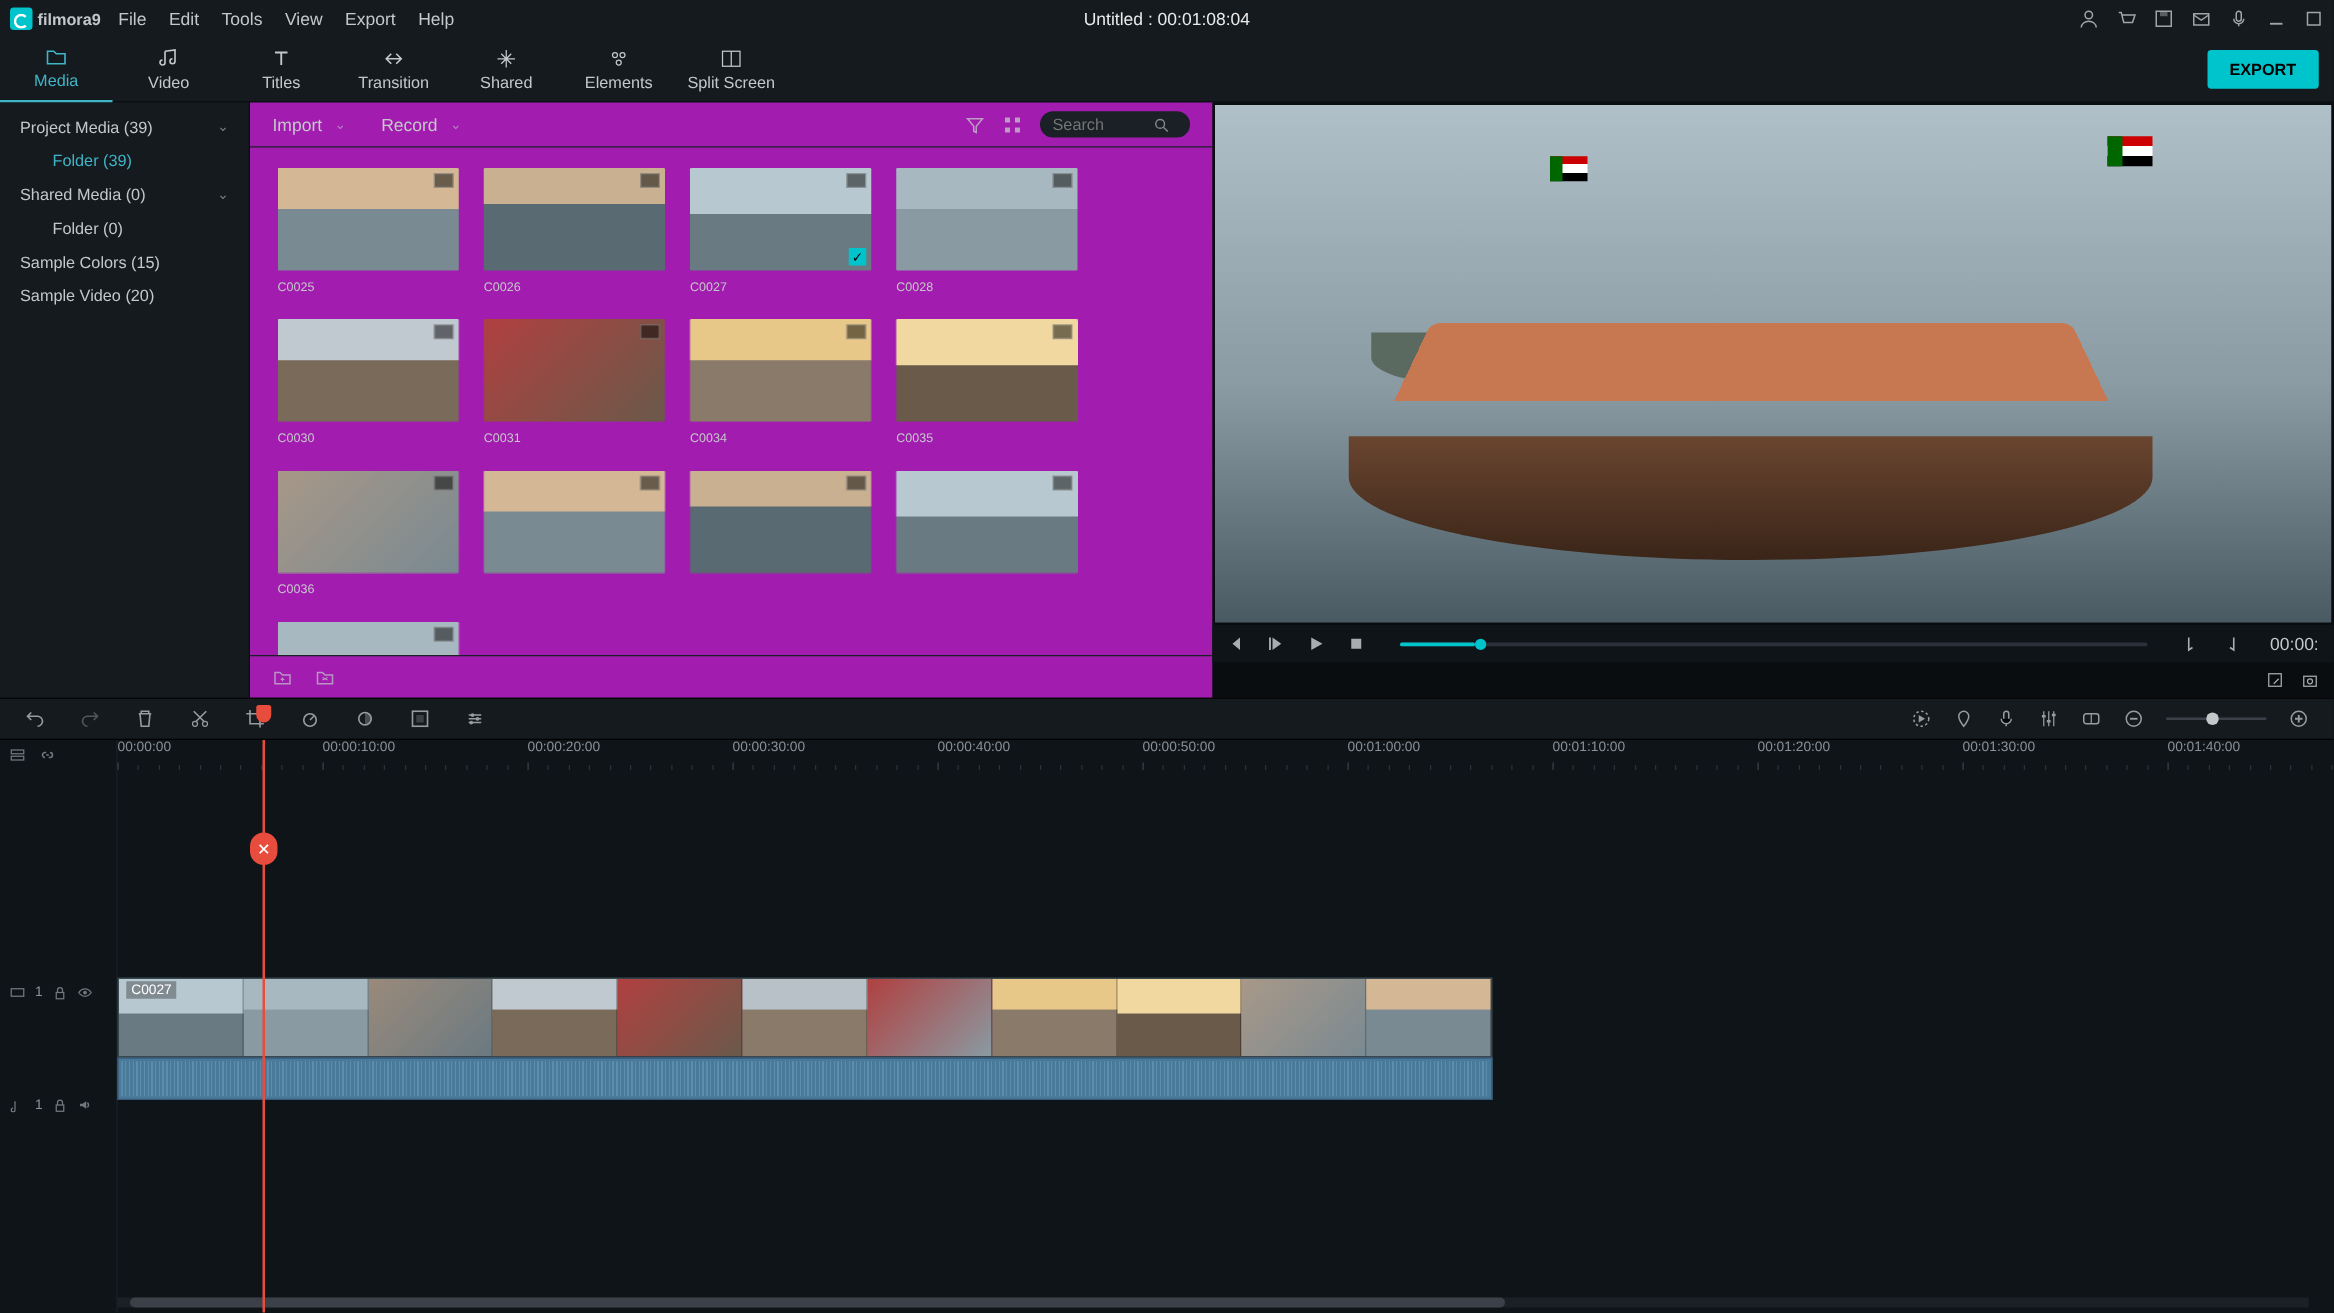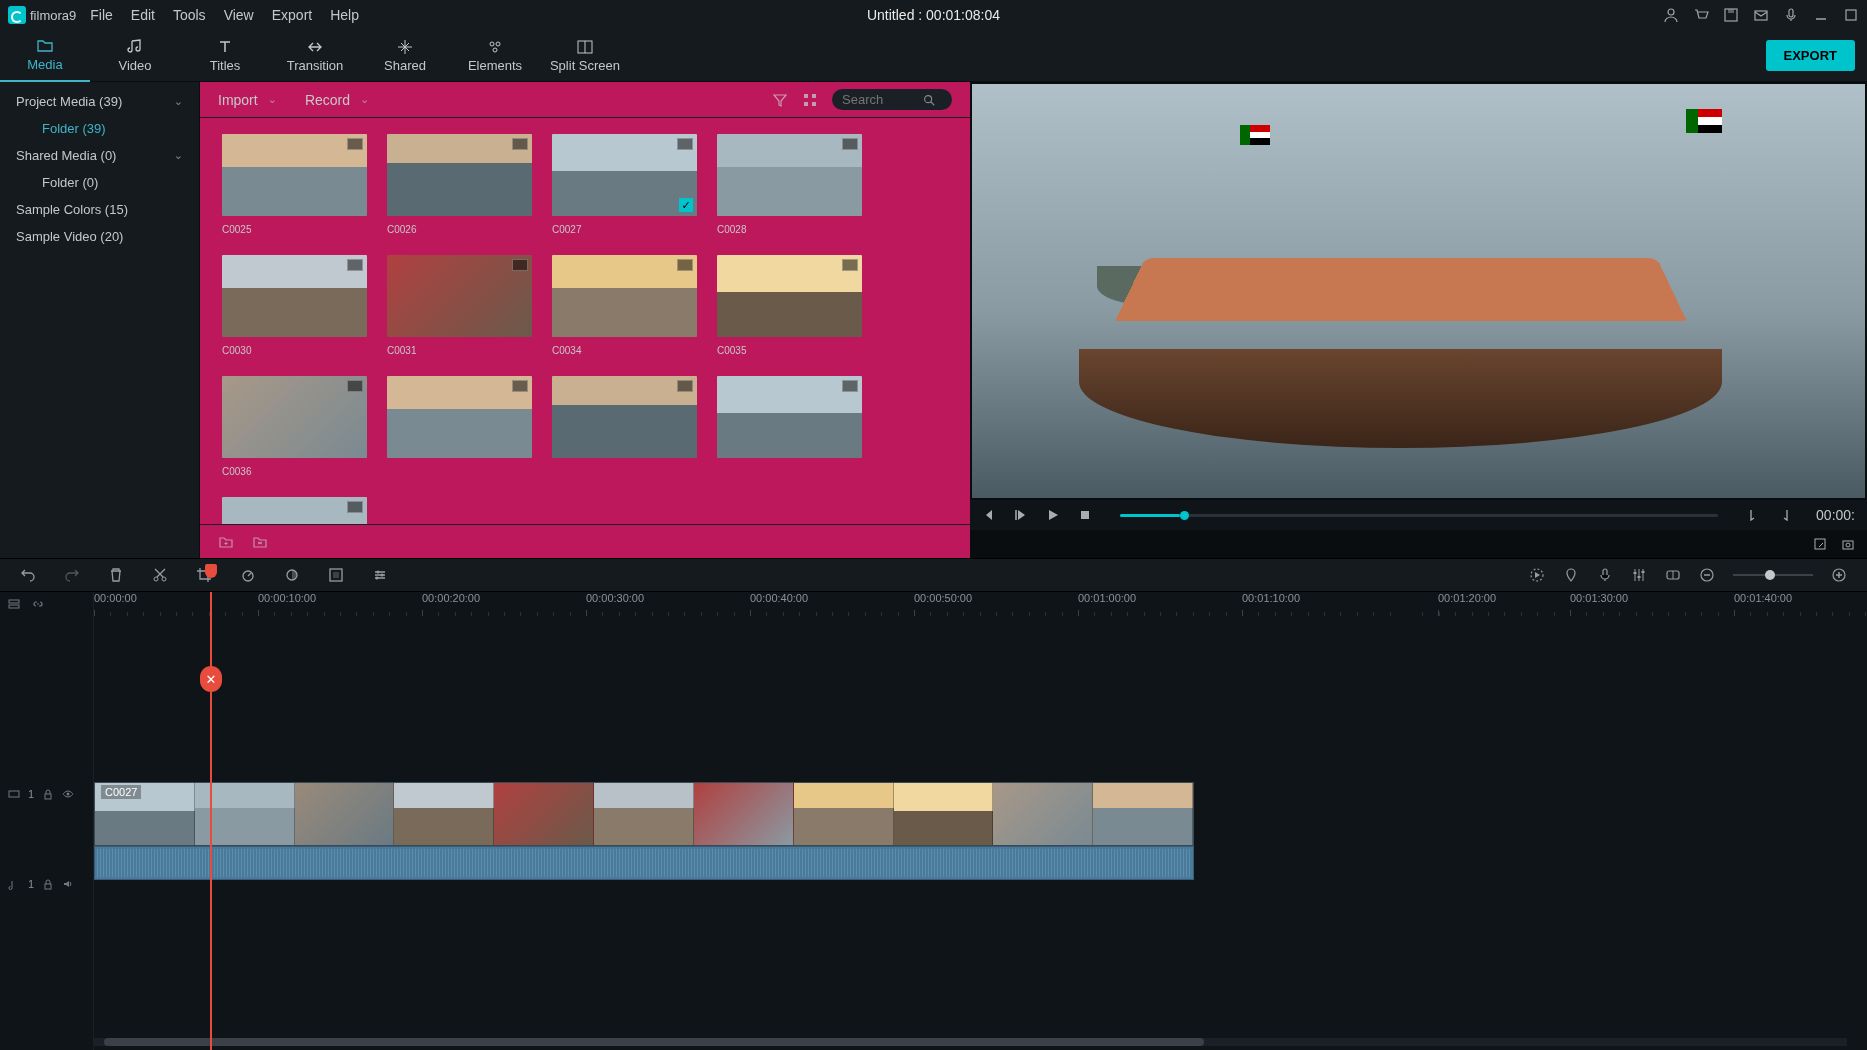--- a/index.html
+++ b/index.html
@@ -3,21 +3,21 @@
 <meta charset="utf-8">
 <style>
 * { margin: 0; padding: 0; box-sizing: border-box; font-family: -apple-system, BlinkMacSystemFont, "Segoe UI", Arial, sans-serif; }
 body { background: #0f1419; color: #c5c8ca; font-size: 13px; overflow: hidden; width: 1867px; height: 1050px; }
 
 
 .menubar { height: 30px; background: #151a1f; display: flex; align-items: center; padding: 0 8px; }
 .logo { display: flex; align-items: center; gap: 4px; margin-right: 14px; }
 .logo-icon { width: 18px; height: 18px; background: #00c4cc; border-radius: 3px; position: relative; }
 .logo-icon::after { content: ""; position: absolute; left: 3px; top: 5px; width: 8px; height: 8px; border: 2px solid #fff; border-radius: 50%; border-right-color: transparent; }
-.logo-text { font-weight: 400; font-size: 13px; color: #c5c8ca; }
+.logo-text { font-weight: 700; font-size: 13px; color: #c5c8ca; }
 .menu-items { display: flex; gap: 18px; }
 .menu-item { cursor: pointer; font-size: 14px; }
 .title-center { position: absolute; left: 50%; transform: translateX(-50%); font-size: 14px; color: #eaeaea; }
 .win-controls { margin-left: auto; display: flex; gap: 14px; align-items: center; }
 .win-ico { width: 16px; height: 16px; cursor: pointer; opacity: 0.8; }
 
 
 .toolbar { height: 52px; background: #151a1f; display: flex; align-items: center; border-bottom: 1px solid #0a0d10; padding-left: 0; padding-right: 12px; }
 .tool-tab { width: 90px; height: 52px; display: flex; flex-direction: column; align-items: center; justify-content: center; gap: 2px; cursor: pointer; font-size: 13px; color: #c5c8ca; }
 .tool-tab.active { color: #3fb5c7; border-bottom: 2px solid #3fb5c7; }
@@ -26,21 +26,21 @@
 
 
 .main { display: flex; height: 476px; }
 .sidebar { width: 200px; background: #151a1f; padding: 6px 0; border-right: 1px solid #0a0d10; }
 .side-item { padding: 6px 16px; display: flex; justify-content: space-between; align-items: center; cursor: pointer; font-size: 13px; }
 .side-item.sub { padding-left: 42px; }
 .side-item.active { color: #3fb5c7; }
 .chev { opacity: 0.6; font-size: 11px; }
 
 
-.media-panel { flex: 1; background: #be185d; display: flex; flex-direction: column; max-width: 770px; }
+.media-panel { flex: 1; background: #a21caf; display: flex; flex-direction: column; max-width: 770px; }
 .media-header { height: 36px; display: flex; align-items: center; padding: 0 18px; gap: 28px; border-bottom: 1px solid #1a2026; }
 .mh-drop { display: flex; align-items: center; gap: 10px; cursor: pointer; font-size: 14px; }
 .mh-right { margin-left: auto; display: flex; align-items: center; gap: 14px; }
 .search-box { background: #1a2026; border-radius: 12px; padding: 3px 10px; display: flex; align-items: center; width: 120px; }
 .search-box input { background: transparent; border: none; color: #888; font-size: 13px; width: 80px; outline: none; }
 
 .media-grid { flex: 1; overflow-y: auto; padding: 16px 10px 16px 22px; display: grid; grid-template-columns: repeat(4, 145px); gap: 20px 20px; align-content: start; }
 .clip { width: 145px; }
 .clip-thumb { width: 145px; height: 82px; background: linear-gradient(135deg, #7a6a5a, #4a5a6a); position: relative; border-radius: 1px; overflow: hidden; }
 .clip-thumb .badge { position: absolute; top: 4px; right: 4px; width: 16px; height: 12px; background: rgba(0,0,0,0.5); border: 1px solid rgba(255,255,255,0.3); }
@@ -581,21 +581,21 @@
       <div class="ruler-tick" style="left: 1148px;">00:01:10:00</div>
       <div class="ruler-minor" style="left: 1164.4px;"></div>
       <div class="ruler-minor" style="left: 1180.8px;"></div>
       <div class="ruler-minor" style="left: 1197.2px;"></div>
       <div class="ruler-minor" style="left: 1213.6px;"></div>
       <div class="ruler-minor" style="left: 1230px;"></div>
       <div class="ruler-minor" style="left: 1246.4px;"></div>
       <div class="ruler-minor" style="left: 1262.8px;"></div>
       <div class="ruler-minor" style="left: 1279.2px;"></div>
       <div class="ruler-minor" style="left: 1295.6px;"></div>
-      <div class="ruler-tick" style="left: 1344px;">00:01:20:00</div>
+      <div class="ruler-tick" style="left: 1312px;">00:01:20:00</div>
       <div class="ruler-minor" style="left: 1328.4px;"></div>
       <div class="ruler-minor" style="left: 1344.8px;"></div>
       <div class="ruler-minor" style="left: 1361.2px;"></div>
       <div class="ruler-minor" style="left: 1377.6px;"></div>
       <div class="ruler-minor" style="left: 1394px;"></div>
       <div class="ruler-minor" style="left: 1410.4px;"></div>
       <div class="ruler-minor" style="left: 1426.8px;"></div>
       <div class="ruler-minor" style="left: 1443.2px;"></div>
       <div class="ruler-minor" style="left: 1459.6px;"></div>
       <div class="ruler-tick" style="left: 1476px;">00:01:30:00</div>

